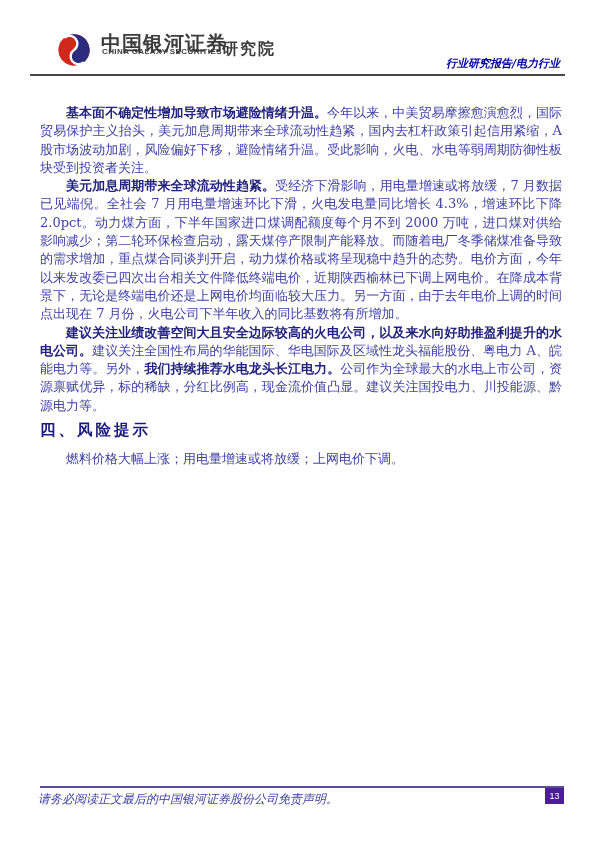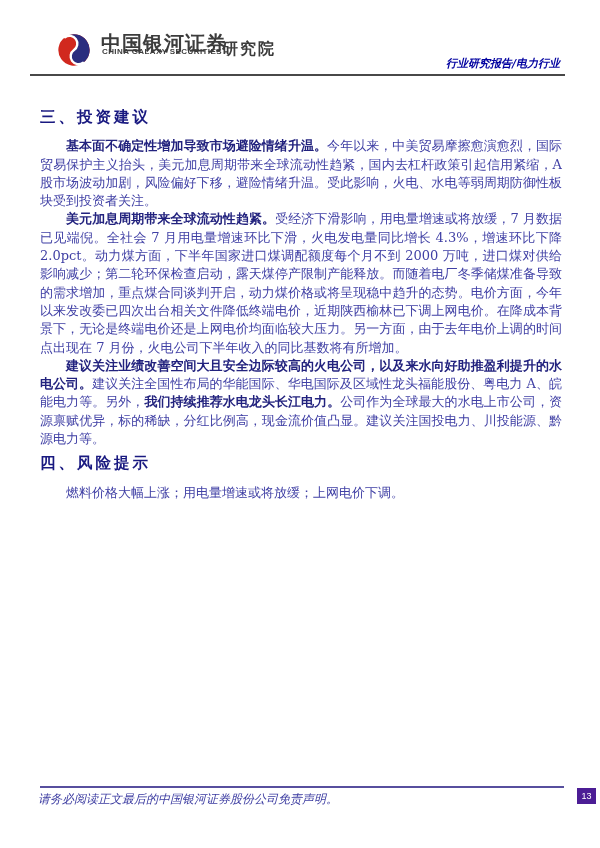--- a/index.html
+++ b/index.html
@@ -65,21 +65,21 @@
     height: 2px; background: #574f9e;
   }
   .disclaimer {
     position: absolute; left: 38px; top: 791px;
     font-size: 12px; font-style: italic; color: #3a3aa0; white-space: nowrap;
   }
   .page-num {
     position: absolute; left: 545px; top: 788px; width: 19px; height: 16px;
     background: #4c1d95; color: #ffffff;
     font-family: "Liberation Sans", sans-serif; font-size: 9px;
-    display: flex; align-items: center; justify-content: center; margin-left: 32px;
+    display: flex; align-items: center; justify-content: center;
   }
 </style>
 </head>
 <body>
 
 <div class="page">
 
   <div>
     <span class="logo-wrap">
       <svg viewBox="0 0 100 100" width="34" height="38" xmlns="http://www.w3.org/2000/svg">
@@ -92,21 +92,20 @@
     </span>
     <div class="brand-cn">中国银河证券</div>
     <div class="brand-en">CHINA GALAXY SECURITIES</div>
     <div class="institute">研究院</div>
     <div class="report-type">行业研究报告/电力行业</div>
     <div class="header-rule"></div>
   </div>
 
   <div class="content">
 
-    <div class="section-title">三、投资建议</div>
 
     <p class="body-para"><span class="bold-run">基本面不确定性增加导致市场避险情绪升温。</span><span>今年以来，中美贸易摩擦愈演愈烈，国际贸易保护主义抬头，美元加息周期带来全球流动性趋紧，国内去杠杆政策引起信用紧缩，A 股市场波动加剧，风险偏好下移，避险情绪升温。受此影响，火电、水电等弱周期防御性板块受到投资者关注。</span></p>
 
     <p class="body-para"><span class="bold-run">美元加息周期带来全球流动性趋紧。</span><span>受经济下滑影响，用电量增速或将放缓，7 月数据已见端倪。全社会 7 月用电量增速环比下滑，火电发电量同比增长 4.3%，增速环比下降 2.0pct。动力煤方面，下半年国家进口煤调配额度每个月不到 2000 万吨，进口煤对供给影响减少；第二轮环保检查启动，露天煤停产限制产能释放。而随着电厂冬季储煤准备导致的需求增加，重点煤合同谈判开启，动力煤价格或将呈现稳中趋升的态势。电价方面，今年以来发改委已四次出台相关文件降低终端电价，近期陕西榆林已下调上网电价。在降成本背景下，无论是终端电价还是上网电价均面临较大压力。另一方面，由于去年电价上调的时间点出现在 7 月份，火电公司下半年收入的同比基数将有所增加。</span></p>
 
     <p class="body-para"><span class="bold-run">建议关注业绩改善空间大且安全边际较高的火电公司，以及来水向好助推盈利提升的水电公司。</span><span>建议关注全国性布局的华能国际、华电国际及区域性龙头福能股份、粤电力 A、皖能电力等。另外，</span><span class="bold-run">我们持续推荐水电龙头长江电力。</span><span>公司作为全球最大的水电上市公司，资源禀赋优异，标的稀缺，分红比例高，现金流价值凸显。建议关注国投电力、川投能源、黔源电力等。</span></p>
 
     <div class="section-title section-title-2">四、风险提示</div>
 
     <p class="body-para">燃料价格大幅上涨；用电量增速或将放缓；上网电价下调。</p>

